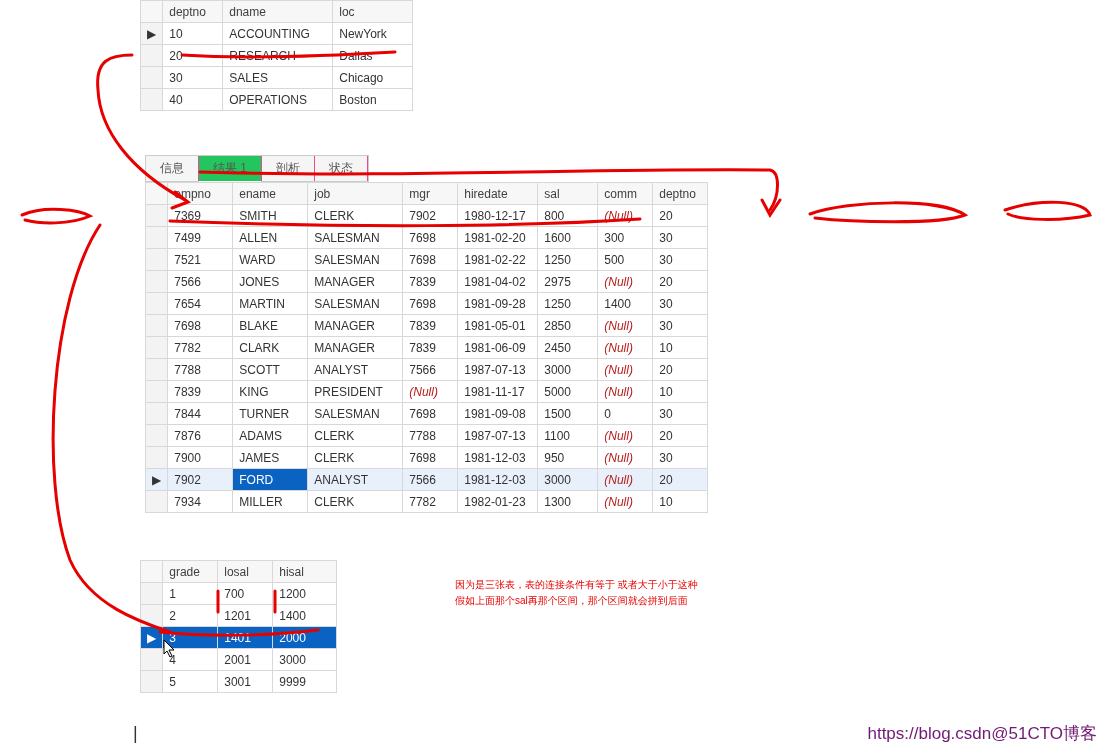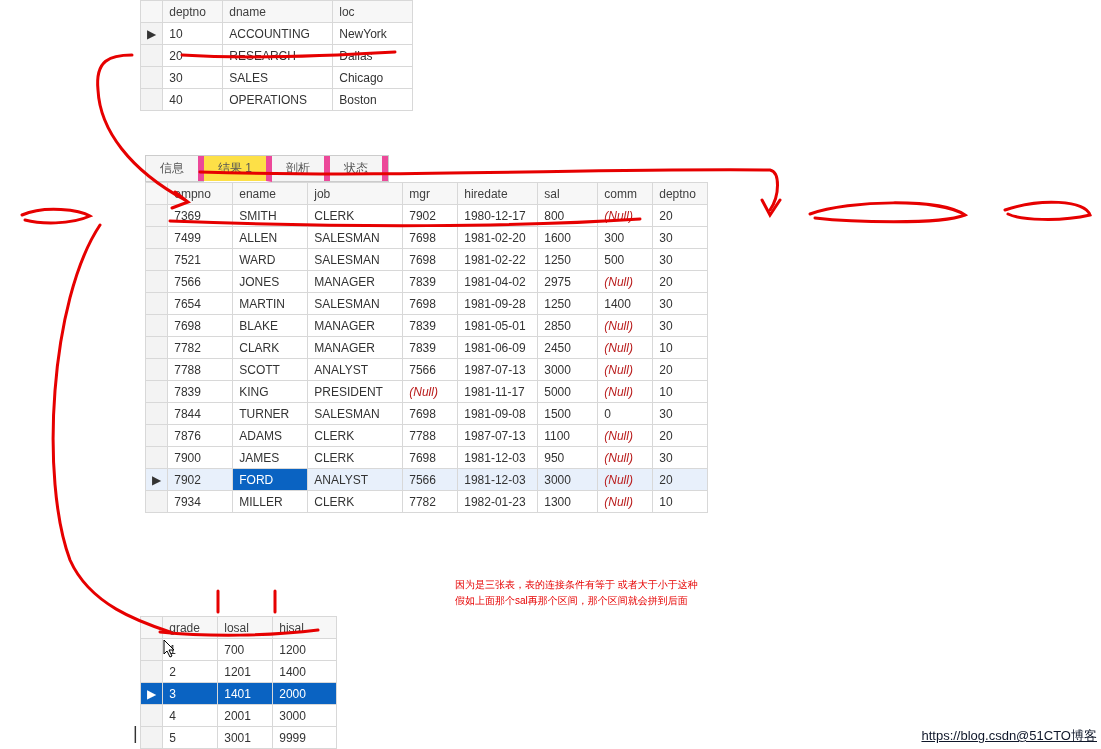--- a/index.html
+++ b/index.html
@@ -41,43 +41,42 @@
   .sel-cell { background: #0a63c2 !important; color: #fff; }
   .sel-row3 td { background: #0a63c2; color:#fff; }
   .tabbar {
     display: flex;
     border: 1px solid #ccc;
     background: #f5f5f5;
     width: fit-content;
   }
   .tabbar div {
     padding: 4px 14px;
-    border-right: 6px solid #ec4899;
+    border-right: 1px solid #ec4899;
     color: #555;
     cursor: pointer;
   }
-  .tabbar div.active { background: #fde047; border-bottom: 1px solid #fff; margin-bottom:-1px; }
+  .tabbar div.active { background: #22c55e; border-bottom: 1px solid #fff; margin-bottom:-1px; }
   .dept-grid { position: absolute; left: 140px; top: 0; }
   .emp-block { position: absolute; left: 145px; top: 155px; }
-  .salgrade { position: absolute; left: 140px; top: 616px; }
+  .salgrade { position: absolute; left: 140px; top: 560px; }
   .anno-text {
     position: absolute;
     left: 455px;
     top: 577px;
     color: #e60000;
     font-size: 10px;
     line-height: 1.6;
   }
   .watermark {
     position: absolute;
     right: 4px;
     bottom: 4px;
-    color: #0f172a;
-    font-size: 13px;
-    text-decoration: underline;
+    color: #701a75;
+    font-size: 17px;
   }
   svg.anno { position:absolute; left:0; top:0; pointer-events:none; }
   .cursor-text { position:absolute; left:133px; top:723px; font-size:18px; color:#333; }
   .cursor-arrow {
     position: absolute;
     left: 163px; top: 639px; width:14px; height:20px;
   }
 </style>
 </head>
 <body>

